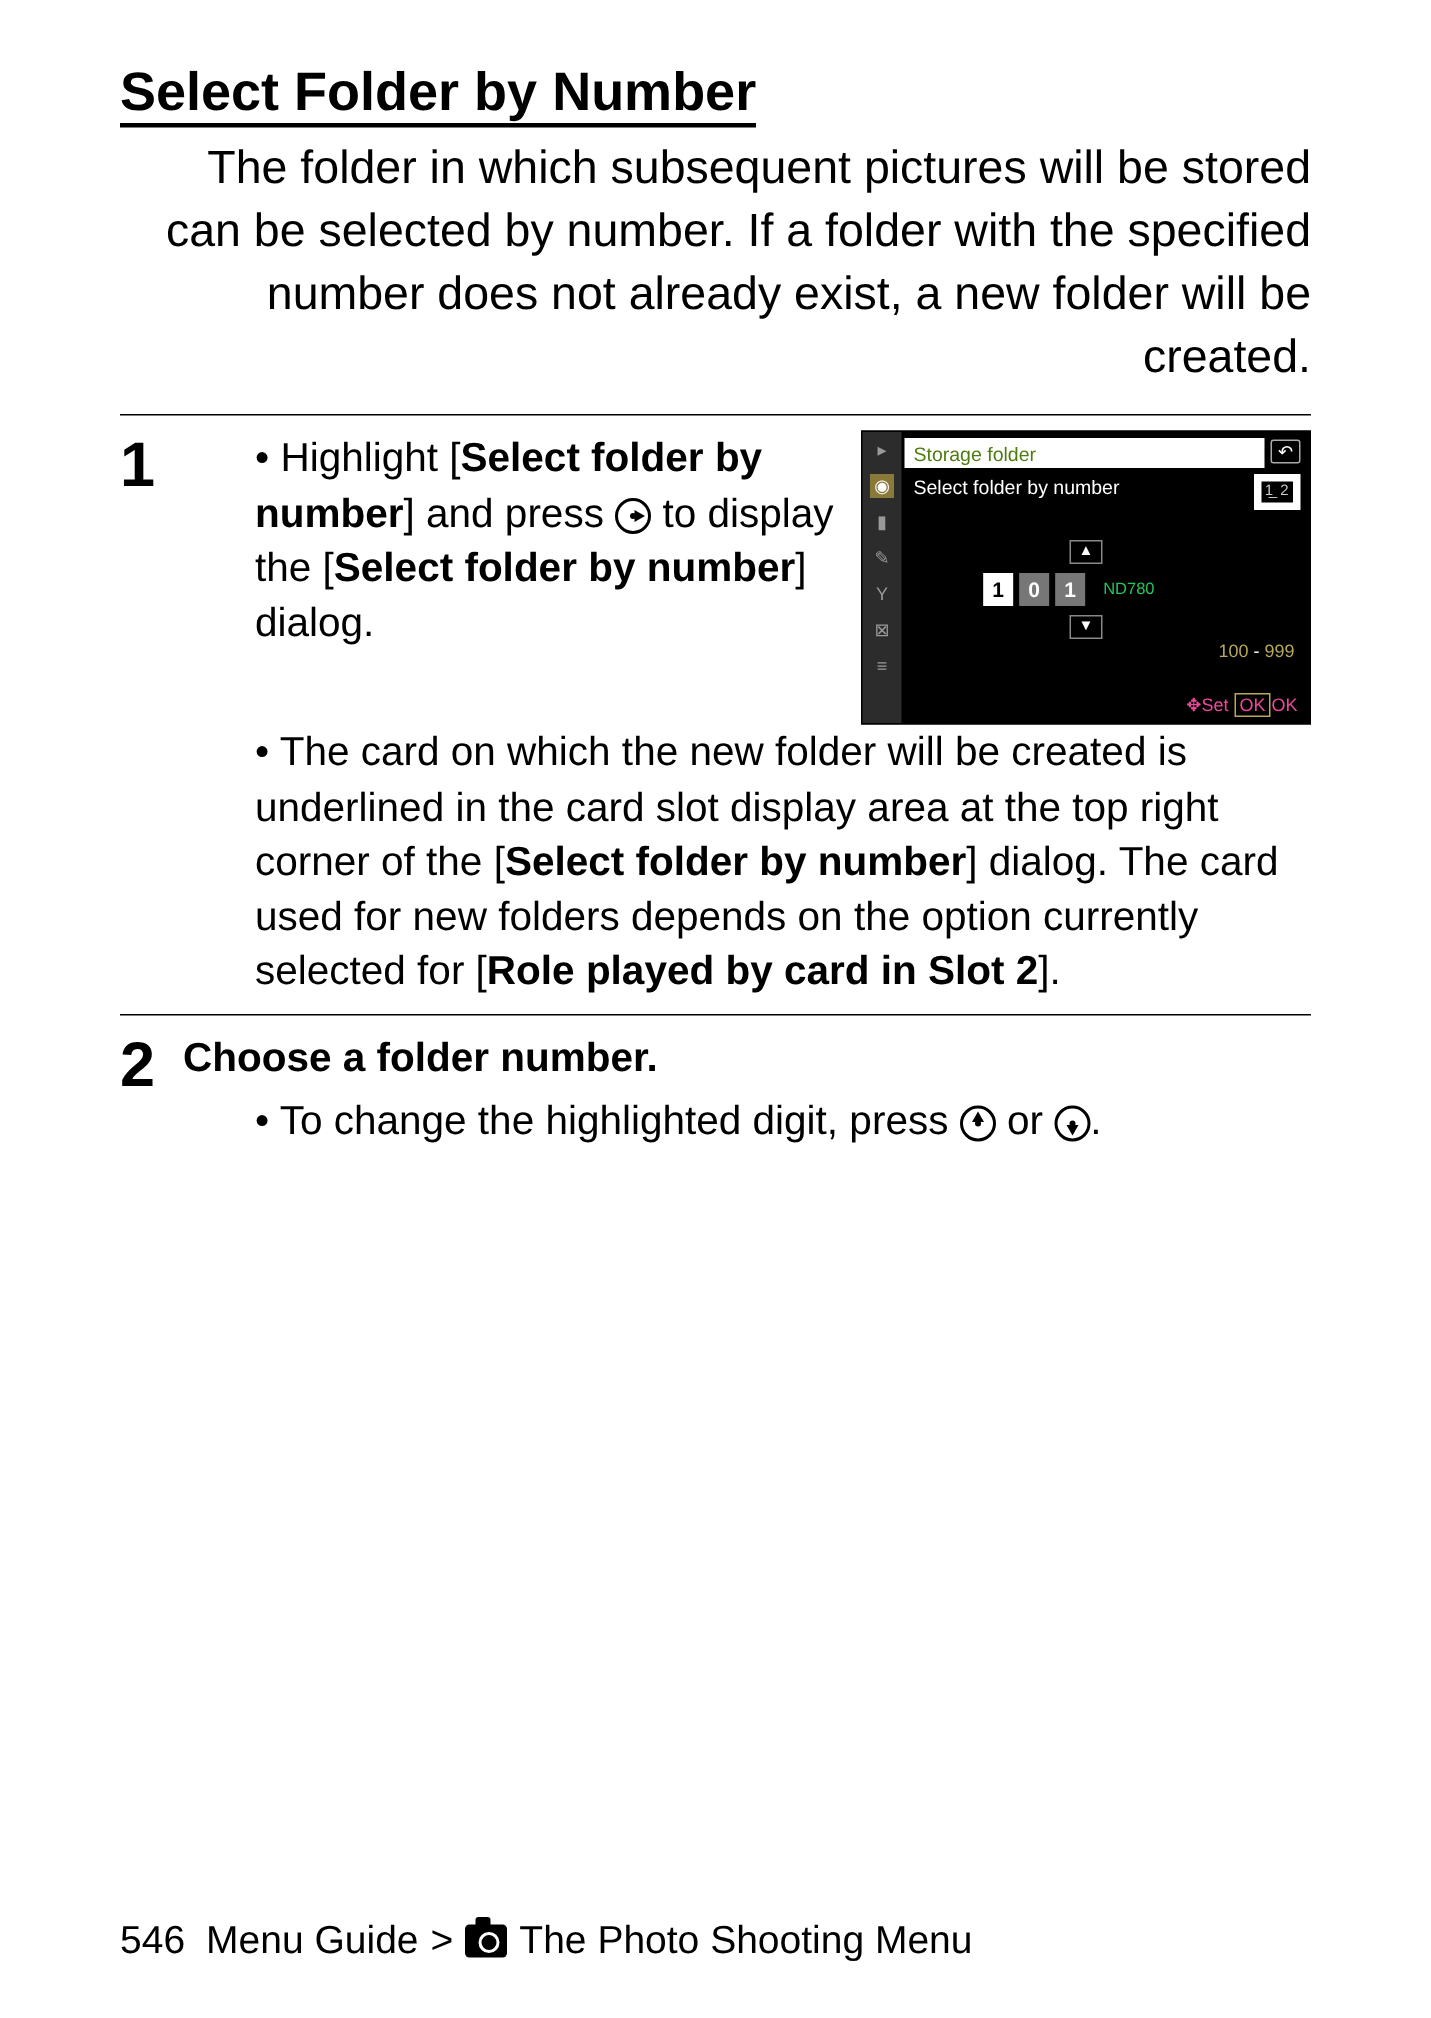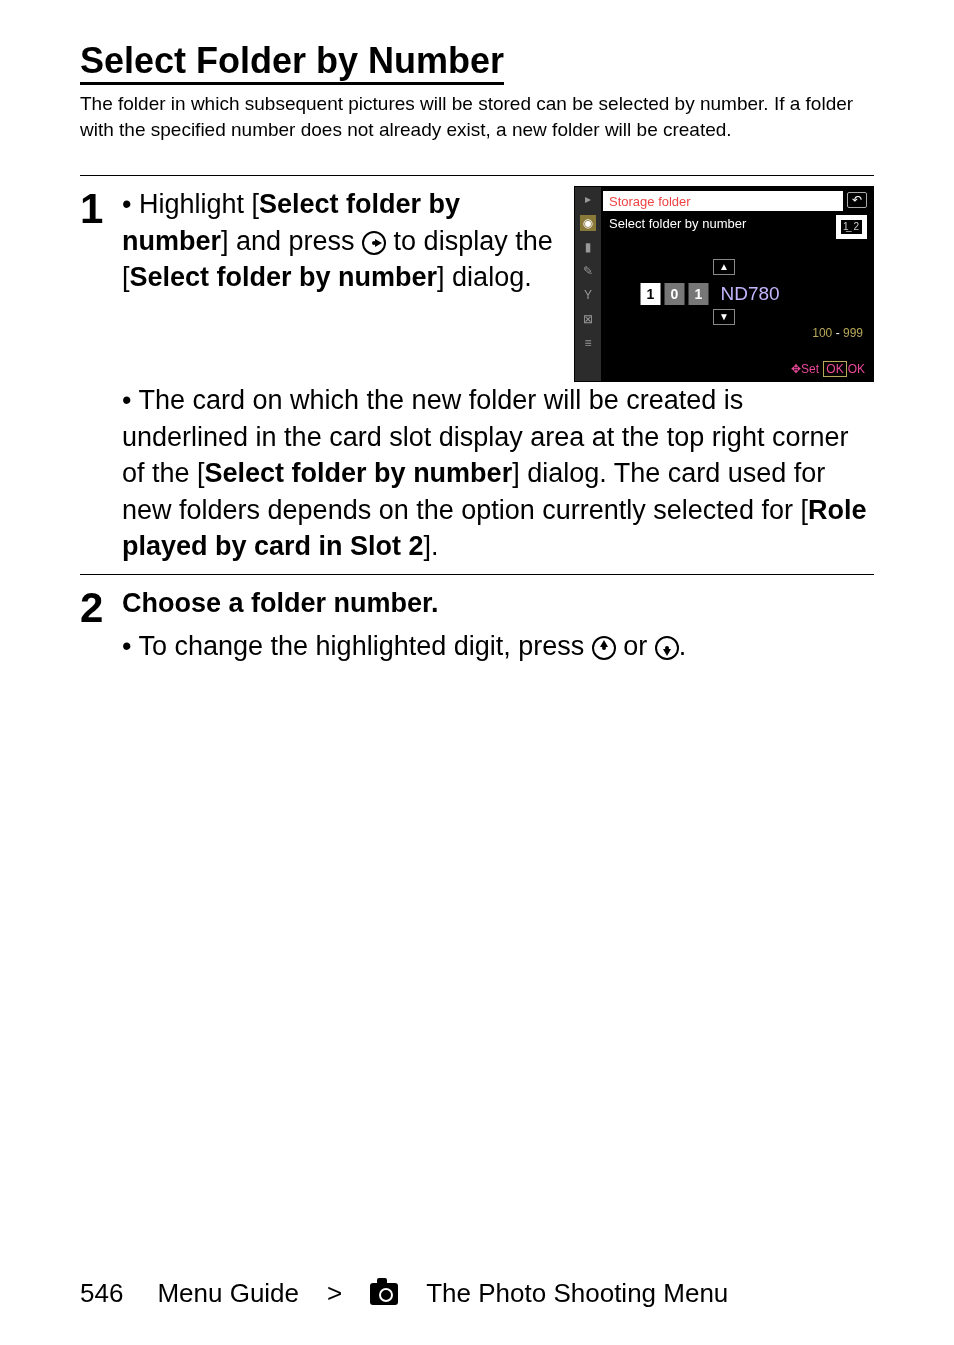--- a/index.html
+++ b/index.html
@@ -1,55 +1,55 @@
 <!DOCTYPE html>
 <html><head>
 <meta charset="utf-8">
 <style>
   * { box-sizing: border-box; margin: 0; padding: 0; }
   html, body { width: 954px; height: 1345px; background: #fff; font-family: Arial, Helvetica, sans-serif; color: #000; }
   .page { width: 954px; height: 1345px; padding: 40px 80px 30px 80px; position: relative; }
   .heading { font-size: 36px; font-weight: bold; border-bottom: 3px solid #000; display: inline-block; margin-bottom: 6px; }
-  .intro { font-size: 19px; line-height: 1.35; margin-bottom: 33px; }
+  .intro { font-size: 31px; line-height: 1.35; margin-bottom: 18px; text-align: right; }
   .steps { }
   .step { border-top: 1.5px solid #000; padding: 10px 0 8px 0; display: flex; }
   .step-num { font-size: 42px; font-weight: bold; width: 42px; flex: 0 0 42px; line-height: 1; padding-top: 2px; }
   .step-body { flex: 1; font-size: 27px; line-height: 1.35; }
   .step-title { font-weight: bold; margin-bottom: 6px; }
   .step-row { display: flex; gap: 18px; }
   .step-text { flex: 1; }
   .bullet { display: flex; margin-bottom: 2px; }
-  .bullet .btxt { flex: 1; }
+  .bullet .btxt { flex: 1; margin-left: 48px; }
   .bold { font-weight: bold; }
   .screenshot { flex: 0 0 300px; height: 196px; background: #000; border: 1px solid #000; position: relative; font-size: 13px; color: #fff; }
-  .sc-top1 { position: absolute; left: 28px; top: 4px; right: 30px; height: 20px; background: #fff; color: #ef4444; padding: 2px 6px; font-size: 13px; }
+  .sc-top1 { position: absolute; left: 28px; top: 4px; right: 30px; height: 20px; background: #fff; color: #4d7c0f; padding: 2px 6px; font-size: 13px; }
   .sc-back { position: absolute; right: 6px; top: 5px; width: 20px; height: 16px; border: 1px solid #aaa; border-radius: 2px; color: #fff; text-align: center; font-size: 12px; line-height: 14px; }
   .sc-top2 { position: absolute; left: 28px; top: 26px; right: 30px; height: 20px; color: #fff; padding: 2px 6px; font-size: 13px; }
   .sc-cards { position: absolute; right: 6px; top: 28px; font-size: 10px; letter-spacing: 1px; color:#ccc; border:5px solid #ffffff; padding:0 2px; }
   .sc-sidebar { position: absolute; left: 0; top: 0; width: 26px; height: 100%; background: #2c2c2c; display:flex; flex-direction:column; align-items:center; padding-top:4px; gap:8px; }
   .sc-sidebar div { width: 16px; height: 16px; font-size: 12px; color: #999; text-align:center; line-height:16px; }
   .sc-sidebar .active { background:#8a7a3a; color:#fff; }
   .sc-arrowup { position:absolute; left:50%; top:72px; transform:translateX(-50%); width:22px; height:16px; border:1px solid #888; text-align:center; font-size:10px; line-height:14px;}
   .sc-arrowdn { position:absolute; left:50%; top:122px; transform:translateX(-50%); width:22px; height:16px; border:1px solid #888; text-align:center; font-size:10px; line-height:14px;}
   .sc-digits { position:absolute; left:50%; top:94px; transform:translateX(-60%); display:flex; gap:4px; align-items:center; }
   .sc-digit { width:20px; height:22px; background:#777; color:#fff; text-align:center; line-height:22px; font-size:14px; font-weight:bold;}
   .sc-digit.active { background:#fff; color:#000; }
-  .sc-model { color:#c4b5fd; font-size:19px; margin-left:8px; }
+  .sc-model { color:#22c55e; font-size:11px; margin-left:8px; }
   .sc-range { position:absolute; right:10px; bottom:40px; color:#b7a85a; font-size:12px; }
   .sc-range .dash { color:#fff; }
   .sc-set { position:absolute; right:8px; bottom:4px; color:#ec4899; font-size:12px; }
   .sc-set .ok { border:1px solid #b7a85a; padding:0 2px; margin:0 1px; }
   .icon-circle { display:inline-block; width:24px; height:24px; border:2px solid #000; border-radius:50%; position:relative; vertical-align:-5px; }
   .icon-circle::after { content:""; position:absolute; width:0; height:0; }
   .icon-right::after { right:2px; top:50%; transform:translateY(-50%); border-left:7px solid #000; border-top:4px solid transparent; border-bottom:4px solid transparent; }
   .icon-left::after { left:2px; top:50%; transform:translateY(-50%); border-right:7px solid #000; border-top:4px solid transparent; border-bottom:4px solid transparent; }
   .icon-up::after { top:2px; left:50%; transform:translateX(-50%); border-bottom:7px solid #000; border-left:4px solid transparent; border-right:4px solid transparent; }
   .icon-down::after { bottom:2px; left:50%; transform:translateX(-50%); border-top:7px solid #000; border-left:4px solid transparent; border-right:4px solid transparent; }
   .icon-circle::before { content:""; position:absolute; width:4px; height:4px; background:#000; border-radius:50%; left:50%; top:50%; transform:translate(-50%,-50%); }
-  .footer { position:absolute; bottom:36px; left:80px; right:80px; font-size:26px; display:flex; align-items:center; gap:28px; }
+  .footer { position:absolute; bottom:36px; left:80px; right:80px; font-size:26px; display:flex; align-items:center; gap:8px; }
   .footer .pnum { margin-right: 6px; }
   .footer .camicon { display:inline-block; width:28px; height:22px; background:#000; border-radius:3px; position:relative; vertical-align:-3px;}
   .footer .camicon::before { content:""; position:absolute; top:-5px; left:7px; width:10px; height:6px; background:#000; border-radius:2px 2px 0 0;}
   .footer .camicon::after { content:""; position:absolute; top:5px; left:9px; width:10px; height:10px; border:2px solid #fff; border-radius:50%;}
 </style>
 </head>
 <body>
 
 <div class="page">
   <div class="heading">Select Folder by Number</div>

